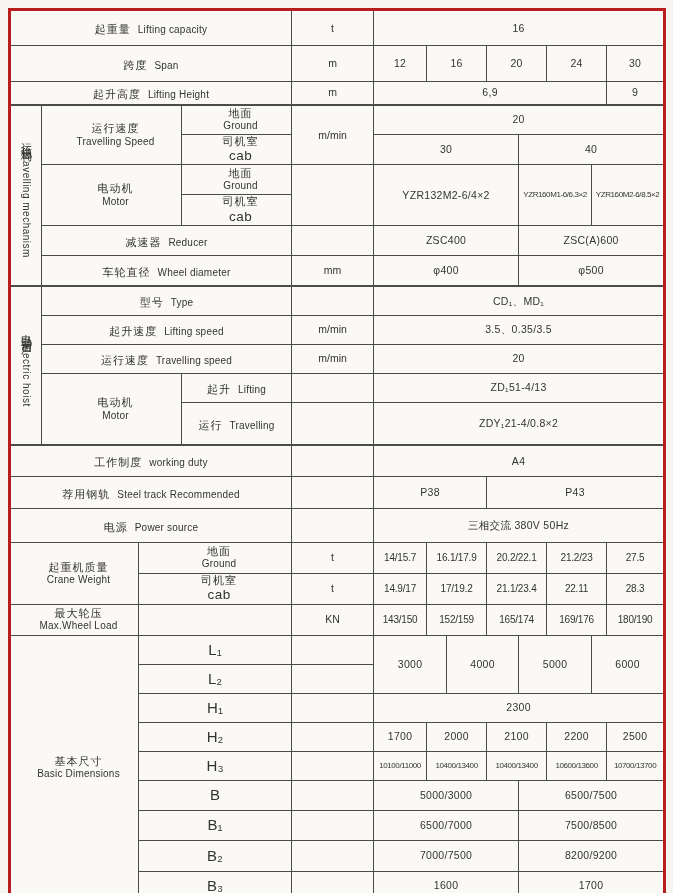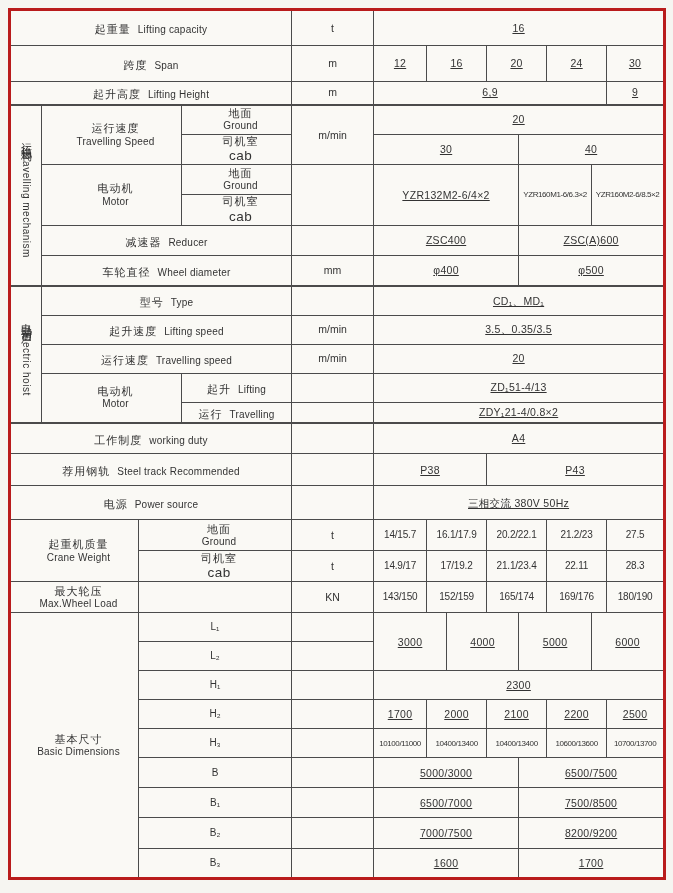--- a/index.html
+++ b/index.html
@@ -25,25 +25,25 @@
     text-align:center;
     vertical-align:middle;
     overflow:hidden;
     line-height:1.2;
   }
   tr.sec > td{border-top-width:2.5px;}
   .zh{font-size:11px;letter-spacing:1px;}
   .en{font-size:10px;letter-spacing:0.2px;}
   .inline .zh{margin-right:7px;}
   .stack .zh,.stack .en{display:block;padding-left:8px;}
-  .val{font-size:10.5px;letter-spacing:0.3px;text-decoration:underline;}
+  .val{font-size:10.5px;letter-spacing:0.3px;}
   .val-sm{font-size:10px;letter-spacing:-0.2px;}
   .val-xs{font-size:8px;letter-spacing:-0.4px;white-space:nowrap;}
   .cabtxt{font-size:13.5px;letter-spacing:0.5px;}
-  .dimlbl{font-size:10px;}
+  .dimlbl{font-size:15px;}
   .vwrap{display:flex;flex-direction:column;align-items:center;justify-content:center;gap:6px;}
   .vzh{writing-mode:vertical-rl;text-orientation:upright;font-size:11px;letter-spacing:3px;}
   .ven{writing-mode:vertical-rl;font-size:10px;letter-spacing:0.5px;}
   .unit{font-size:10.5px;}
 </style>
 </head>
 <body>
 
 <table class="spec">
 <colgroup>
@@ -195,21 +195,21 @@
     <span class="zh">电动机</span>
     <span class="en">Motor</span>
   </td>
   <td class="inline">
     <span class="zh">起升</span><span class="en">Lifting</span>
   </td>
   <td></td>
   <td colspan="8" class="val">ZD₁51-4/13</td>
 </tr>
 
-<tr style="height:20px">
+<tr style="height:43px">
   <td class="inline">
     <span class="zh">运行</span><span class="en">Travelling</span>
   </td>
   <td></td>
   <td colspan="8" class="val">ZDY₁21-4/0.8×2</td>
 </tr>
 
 <tr class="sec" style="height:31px">
   <td colspan="4" class="inline">
     <span class="zh">工作制度</span><span class="en">working duty</span>

